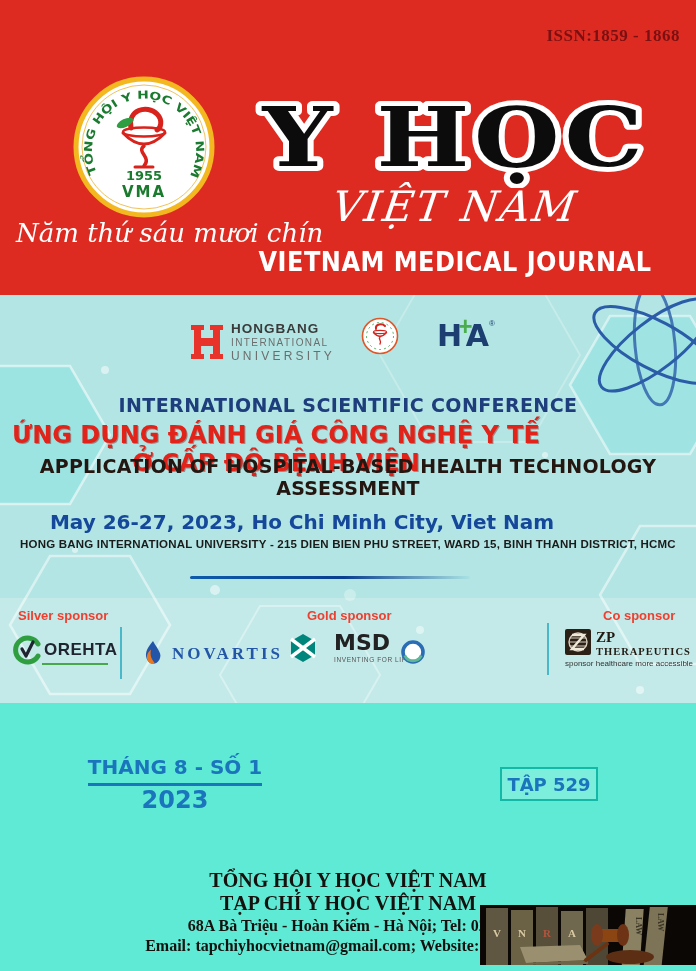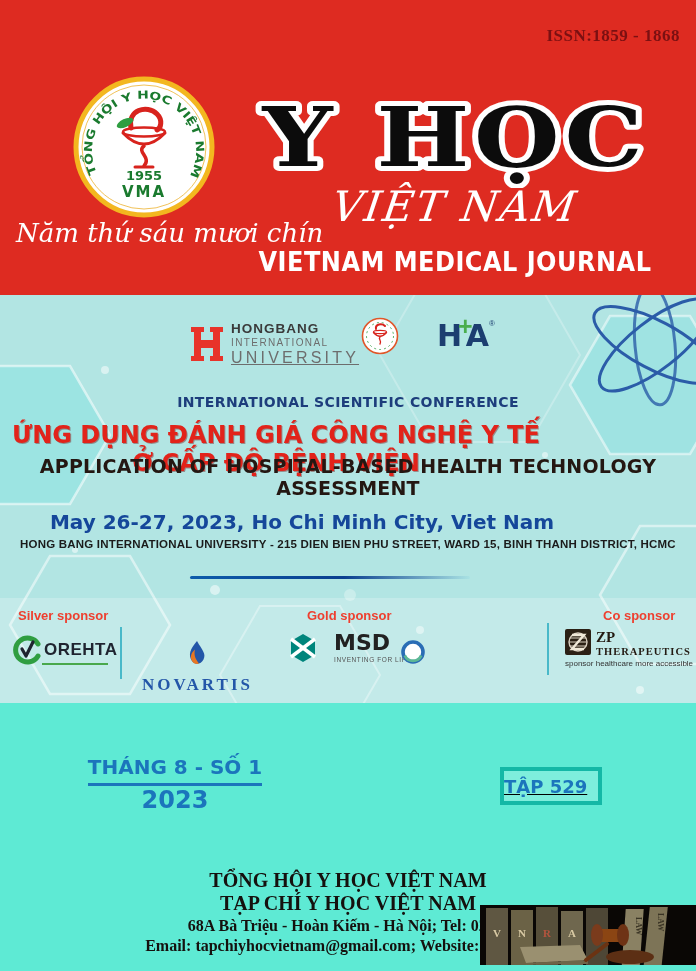--- a/index.html
+++ b/index.html
@@ -27,28 +27,28 @@
   .vma-logo{left:73px;top:76px;}
 
   
   .conference{left:0;top:295px;width:696px;height:408px;background:#b2e5e3;overflow:hidden;}
   .hexbg{left:0;top:0;}
   .sponsor-band{left:0;top:303px;width:696px;height:105px;background:rgba(255,255,255,.22);}
   .logos-row{left:0;top:20px;width:696px;height:58px;}
   .hongbang{left:190px;top:6px;display:flex;align-items:center;gap:7px;}
   .hb-text div:nth-child(1){font-size:13.5px;font-weight:800;color:#3a3a3a;letter-spacing:1px;}
   .hb-text div:nth-child(2){font-size:10px;color:#6d6d6d;letter-spacing:1.4px;margin-top:1px;}
-  .hb-text div:nth-child(3){font-size:16px;color:#6d6d6d;letter-spacing:3.2px;margin-top:1px;text-decoration:underline;}
+  .hb-text div:nth-child(3){font-size:12px;color:#6d6d6d;letter-spacing:3.2px;margin-top:1px;}
   .vma-round{left:361px;top:2px;}
   .hta{left:437px;top:6px;display:flex;align-items:flex-start;}
   .hta .h,.hta .a{font-size:30px;font-weight:900;color:#1c3e70;line-height:1;font-family:"DejaVu Sans",sans-serif;}
   .hta .plus{font-size:25px;font-weight:900;color:#4aae4e;line-height:1;margin:-3px -7px 0 -4px;position:relative;top:-4px;}
   .hta .reg{font-size:8px;color:#1c3e70;position:relative;top:-2px;}
   .conf-heading{left:0;top:99px;width:696px;text-align:center;color:#1d3d7c;
-        font-size:14px;font-weight:800;letter-spacing:.4px;font-family:"DejaVu Sans",sans-serif;}
+        font-size:19px;font-weight:800;letter-spacing:.4px;font-family:"DejaVu Sans",sans-serif;}
   .conf-title-vi{left:0;top:126px;width:552px;text-align:center;color:#e2231a;
         font-size:24px;font-weight:800;font-family:"DejaVu Sans",sans-serif;
         text-shadow:1px 1px 0 rgba(110,10,10,.4);}
   .conf-title-en{left:0;top:160px;width:696px;text-align:center;color:#241712;
         font-size:19px;font-weight:800;letter-spacing:.2px;font-family:"DejaVu Sans",sans-serif;}
   .conf-date{left:0;top:215px;width:604px;text-align:center;color:#15479a;
         font-size:20px;font-weight:800;font-family:"DejaVu Sans",sans-serif;}
   .conf-venue{left:0;top:243px;width:696px;text-align:center;color:#1b1b1b;
         font-size:11.5px;font-weight:700;letter-spacing:.2px;}
   .divider-line{left:190px;top:281px;width:280px;height:3px;
@@ -56,43 +56,43 @@
   .sp-label{color:#ee3f2f;font-size:13px;font-weight:700;}
   .lbl-silver{left:18px;top:313px;}
   .lbl-gold{left:307px;top:313px;}
   .lbl-co{left:603px;top:313px;}
   .vdiv{width:1.5px;height:52px;background:#49b9c9;}
   .vdiv1{left:120px;top:332px;}
   .vdiv2{left:547px;top:328px;}
   .orehta{left:12px;top:340px;display:flex;align-items:center;gap:2px;}
   .orehta-text{font-size:17px;font-weight:800;color:#1f2430;letter-spacing:.5px;}
   .orehta-bar{left:42px;top:368px;width:66px;height:2px;background:#49a84c;}
-  .novartis{left:142px;top:345px;display:flex;align-items:center;gap:8px;flex-direction:column;}
+  .novartis{left:142px;top:345px;display:flex;align-items:center;gap:8px;}
   .novartis-text{font-family:"Liberation Serif",serif;font-size:17px;font-weight:600;
         color:#2356a8;letter-spacing:3px;}
   .msd{left:288px;top:337px;display:flex;align-items:center;gap:16px;}
   .msd-text{font-size:22px;font-weight:800;color:#222;line-height:1;font-family:"DejaVu Sans",sans-serif;}
   .msd-tagline{font-size:6.5px;color:#555;letter-spacing:.6px;margin-top:2px;}
   .daiichi{left:400px;top:344px;display:flex;align-items:center;gap:6px;}
   .daiichi-text{font-size:19px;color:#2e71b8;font-weight:600;}
   .zp{left:565px;top:334px;width:146px;}
   .zp-row{display:flex;gap:5px;}
   .zp-name{font-family:"Liberation Serif",serif;font-weight:bold;color:#231a12;}
   .zp-name .l1{font-size:15px;line-height:1.1;}
   .zp-name .l2{font-size:10.5px;letter-spacing:1px;}
   .zp-tagline{font-size:8px;color:#333;margin-top:2px;}
 
   
   .issue{left:0;top:703px;width:696px;height:268px;background:#5eead4;}
   .month-box{left:85px;top:52px;width:180px;text-align:center;color:#1b75bc;
         font-weight:800;font-family:"DejaVu Sans",sans-serif;}
   .month-line{font-size:20px;border-bottom:3px solid #1b75bc;padding-bottom:4px;display:inline-block;}
   .year-line{font-size:24px;margin-top:5px;}
-  .volume-badge{left:500px;top:64px;width:94px;height:30px;border:4px solid #14b8a6;
-        display:flex;align-items:center;background:rgba(255,255,255,.2);text-decoration:underline;}
+  .volume-badge{left:500px;top:64px;width:94px;height:30px;border:2px solid #14b8a6;
+        display:flex;align-items:center;justify-content:center;background:rgba(255,255,255,.2);}
   .volume-text{color:#1b75bc;font-size:18px;font-weight:800;font-family:"DejaVu Sans",sans-serif;}
   .foot{width:696px;text-align:center;font-family:"Liberation Serif",serif;font-weight:bold;color:#15110e;}
   .foot-org{left:0;top:166px;font-size:20px;}
   .foot-journal{left:0;top:189px;font-size:20px;}
   .foot-address{left:0;top:214px;font-size:16px;}
   .foot-contact{left:0;top:234px;font-size:16px;}
   .law-img{left:480px;top:202px;width:216px;height:60px;z-index:5;}
   .law-img text{font-family:"Liberation Serif",serif;}
 </style>
 </head>

